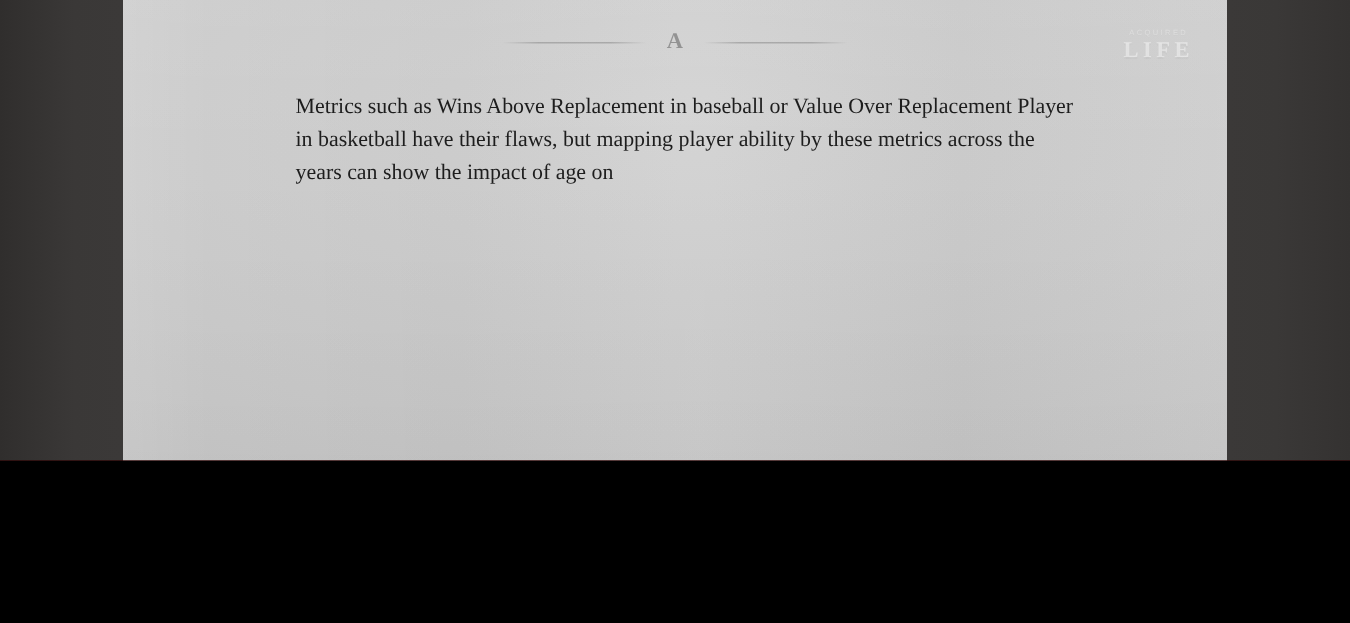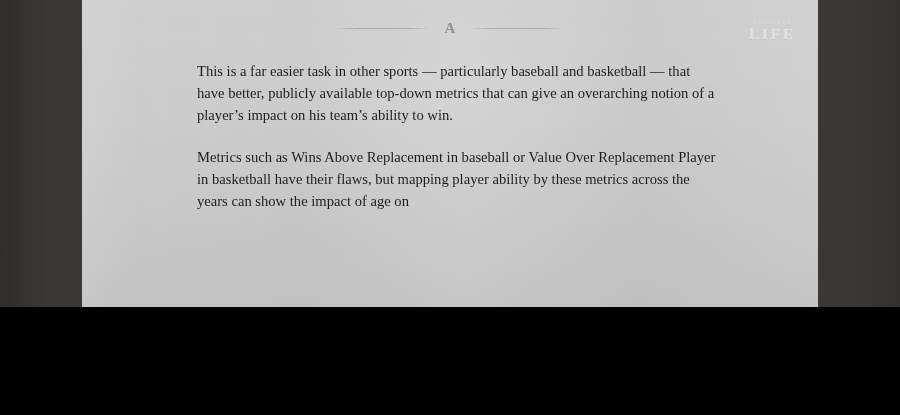--- a/index.html
+++ b/index.html
@@ -197,21 +197,20 @@
     <div id="content">
 
 
       <div id="divider">
         <span class="rule"></span>
         <span class="ornament">A</span>
         <span class="rule"></span>
       </div>
 
       <div id="body-copy">
-        <p>This is a far easier task in other sports — particularly baseball and basketball — that have better, publicly available top-down metrics that can give an overarching notion of a player’s impact on his team’s ability to win.</p>
         <p>Metrics such as Wins Above Replacement in baseball or Value Over Replacement Player in basketball have their flaws, but mapping player ability by these metrics across the years can show the impact of age on</p>
       </div>
 
     </div>
   </div>
 
   <div id="subtitle">포지션별 가장 핵심이 된 나이대를 산출했는데요</div>
 
 </div>
 

